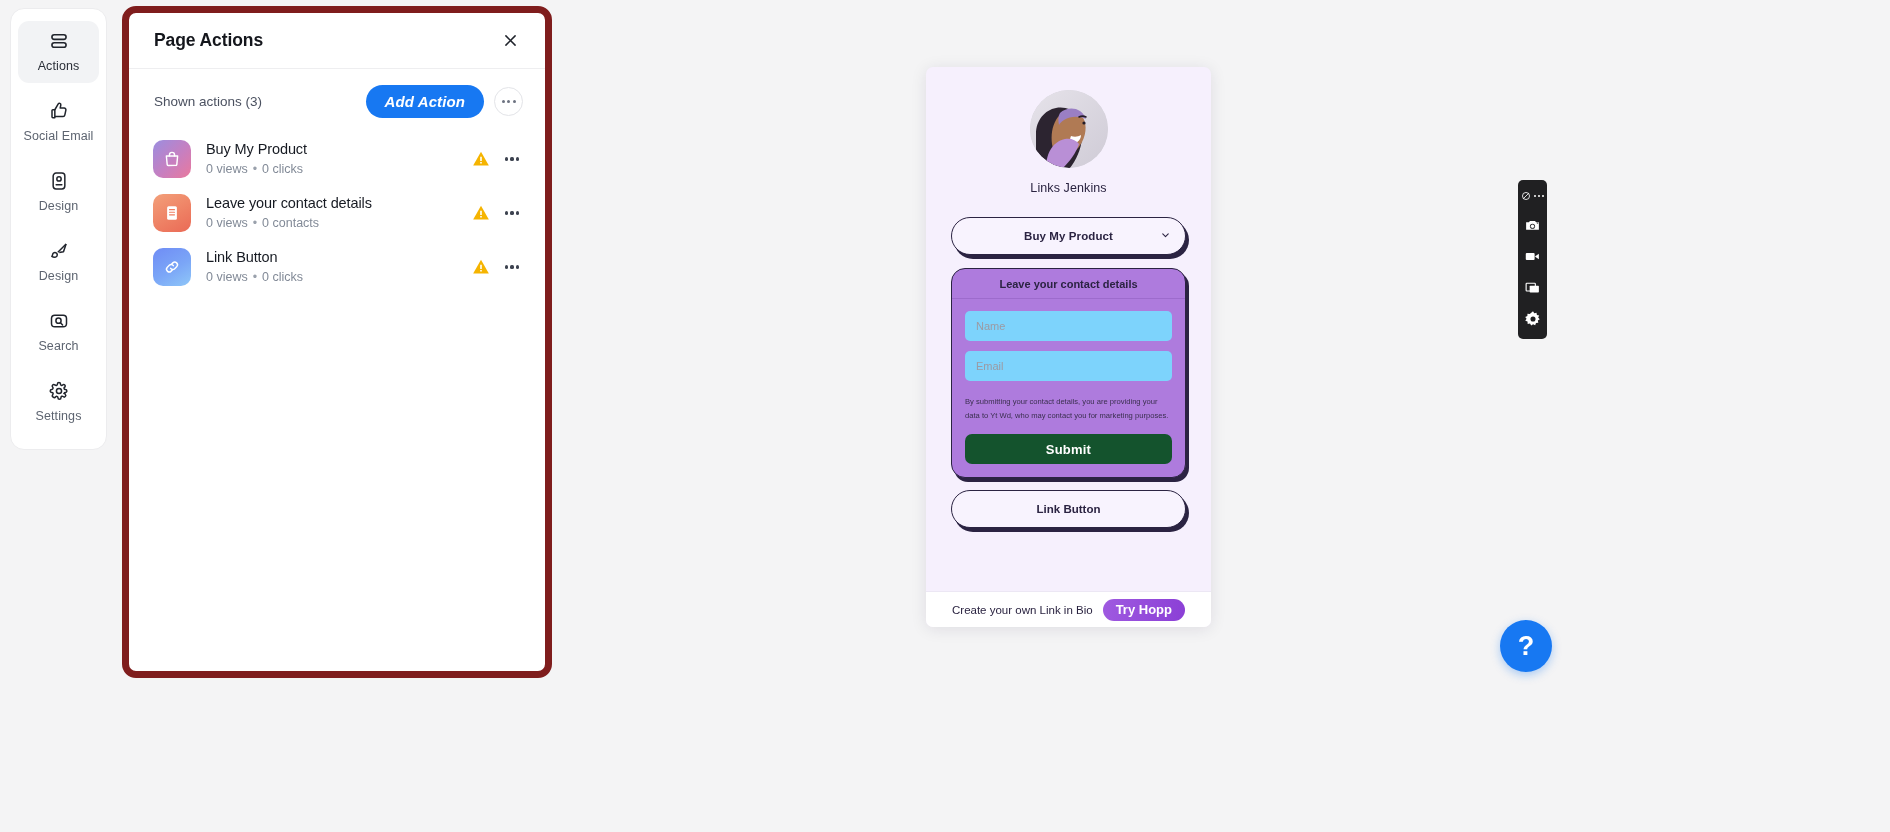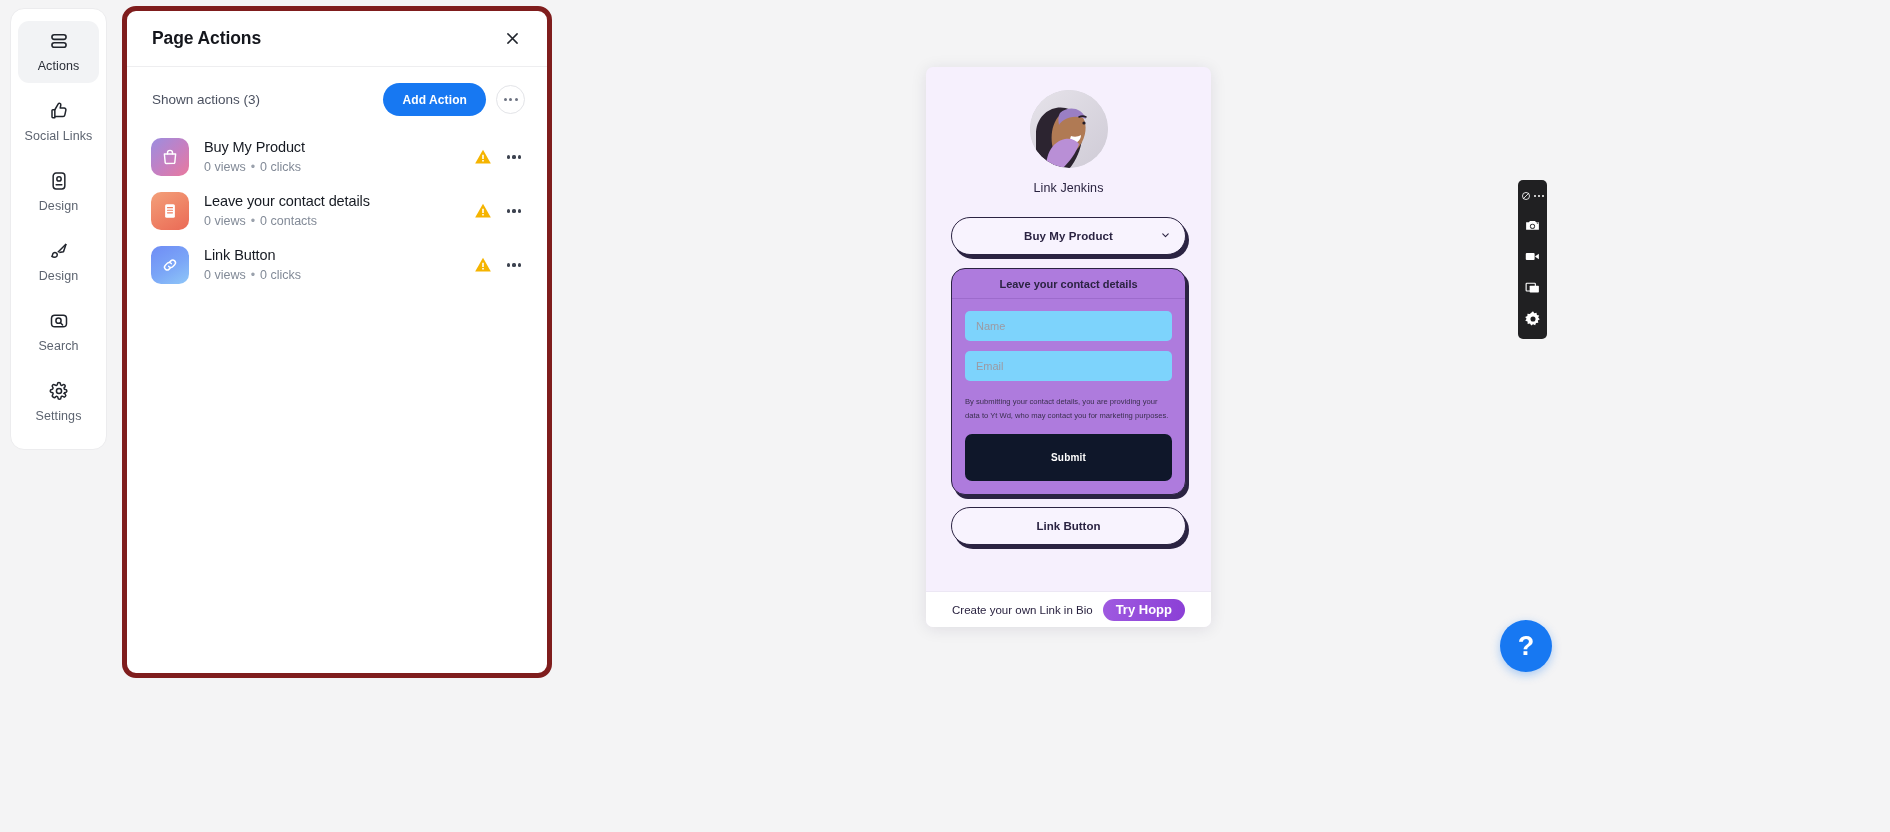--- a/index.html
+++ b/index.html
@@ -34,21 +34,21 @@
     white-space: nowrap;
   }
   .rail-item.active .rail-label { color: #2b2f38; }
 
   
   .panel {
     position: absolute; left: 122px; top: 6px;
     width: 430px; height: 672px;
     background: #fff;
     border-radius: 14px;
-    border: 5px solid #7f1d1d;
+    border: 7px solid #7f1d1d;
     display: flex; flex-direction: column;
   }
   .panel-head {
     height: 56px; display: flex; align-items: center;
     padding: 0 22px 0 25px;
     border-bottom: 1px solid #eeeef0;
   }
   .panel-title {
     flex: 1; font-size: 17.5px; color: #14161c;
     font-weight: 600; letter-spacing: -.1px;
@@ -60,22 +60,22 @@
 
   .panel-sub {
     display: flex; align-items: center;
     padding: 16px 22px 12px 25px;
   }
   .shown-label { flex: 1; font-size: 13.5px; color: #4b5160; }
   .add-action {
     height: 33px; padding: 0 19px;
     background: #1778f2; color: #fff;
     border: none; border-radius: 17px;
-    font-family: inherit; font-size: 12px; font-weight: 600;
-    cursor: pointer; letter-spacing: .1px;
+    font-family: inherit; font-size: 15px; font-weight: 600;
+    cursor: pointer; letter-spacing: .1px; font-style: italic;
   }
   .more-round {
     width: 29px; height: 29px; margin-left: 10px;
     border: 1px solid #e3e4e8; border-radius: 50%;
     background: #fff; cursor: pointer;
     display: flex; align-items: center; justify-content: center;
     gap: 2.5px;
   }
   .more-round i { width: 3px; height: 3px; border-radius: 50%; background: #6c7280; display:block; }
 
@@ -153,23 +153,23 @@
     width: 100%; height: 30px; margin-bottom: 10px;
     border: none; border-radius: 5px; background: #7dd3fc;
     padding: 0 11px; font-family: inherit; font-size: 11px; color: #2b2342;
   }
   .fld::placeholder { color: #9b9aa3; }
   .consent {
     font-size: 7.6px; line-height: 13.5px; color: #3a2f4f;
     margin: 4px 0 12px;
   }
   .submit {
-    width: 100%; height: 47px; border: none; border-radius: 7px;
-    background: #0f172a; color: #fff;
-    font-family: inherit; font-size: 10px; font-weight: 700;
+    width: 100%; height: 30px; border: none; border-radius: 7px;
+    background: #14532d; color: #fff;
+    font-family: inherit; font-size: 13px; font-weight: 700;
     cursor: pointer; letter-spacing: .2px;
   }
   .link-btn {
     margin-top: 12px; height: 38px; background: #f8f3fe;
     display: flex; align-items: center; justify-content: center; cursor: pointer;
   }
   .link-btn span { font-size: 11.5px; font-weight: 700; color: #2b2342; }
 
   .phone-foot {
     height: 36px; background: #fff;
@@ -226,21 +226,21 @@
       <span class="rail-label">Actions</span>
     </div>
 
     <div class="rail-item">
       <span>
         <svg width="20" height="20" viewBox="0 0 24 24" fill="none" stroke="#20242c" stroke-width="1.8" stroke-linejoin="round">
           <path d="M7 10.5v9.5H4.6a1 1 0 0 1-1-1v-7.5a1 1 0 0 1 1-1H7z"></path>
           <path d="M7 10.5l4.1-7a1.7 1.7 0 0 1 3.1 1.1l-.8 3.9h4.9a2 2 0 0 1 1.95 2.45l-1.3 6a2 2 0 0 1-1.95 1.55H7"></path>
         </svg>
       </span>
-      <span class="rail-label">Social Links</span>
+      <span class="rail-label">Social Email</span>
     </div>
 
     <div class="rail-item">
       <span>
         <svg width="20" height="20" viewBox="0 0 24 24" fill="none" stroke="#20242c" stroke-width="1.8">
           <rect x="5" y="2.5" width="14" height="19" rx="3.5"></rect>
           <circle cx="12" cy="9.5" r="2.6"></circle>
           <path d="M8.6 16.5h6.8" stroke-linecap="round"></path>
         </svg>
       </span>
@@ -403,21 +403,21 @@
             <path d="M26 30c6-10 18-12 25-5 6 6 6 18 1 27-4 8-11 13-18 13-6 0-11-4-12-11-1-9 0-17 4-24z" fill="#b07a54"></path>
             <path d="M30 23c5-5 14-6 20-2 3 2 5 5 6 8-7-3-15-3-22 1-2 1-4 3-5 5-1-5-1-9 1-12z" fill="#9a7fc4"></path>
             <path d="M41 46c3 1 7 1 10-1 0 4-3 8-7 8-3 0-5-3-3-7z" fill="#fff"></path>
             <path d="M16 78c0-16 8-27 19-29 6-1 11 1 14 5-3 9-9 17-16 24z" fill="#b98fd6"></path>
             <circle cx="54" cy="33" r="1.6" fill="#241c28"></circle>
             <path d="M49 27c2-1 5-1 7 0" stroke="#241c28" stroke-width="1.6" fill="none" stroke-linecap="round"></path>
           </g>
         </svg>
       </div>
 
-      <div class="pname">Link Jenkins</div>
+      <div class="pname">Links Jenkins</div>
 
       <div class="nb pill-btn">
         <span>Buy My Product</span>
         <span class="chev">
           <svg width="11" height="11" viewBox="0 0 24 24" fill="none" stroke="#2b2342" stroke-width="2.4" stroke-linecap="round" stroke-linejoin="round">
             <path d="M6 9.5l6 6 6-6"></path>
           </svg>
         </span>
       </div>
 

